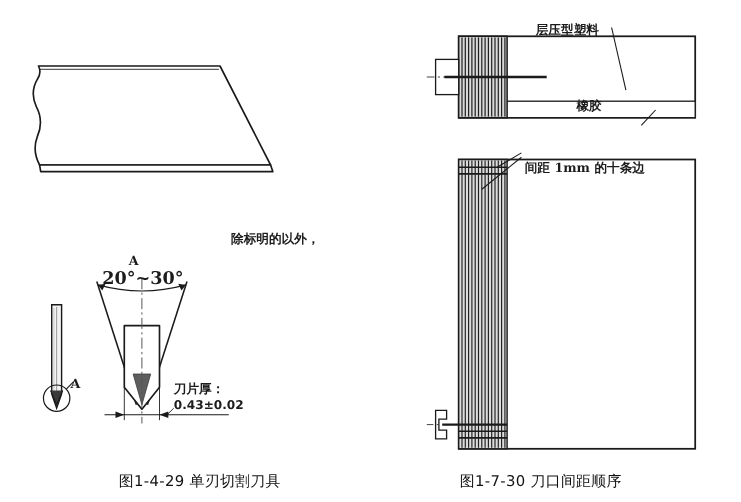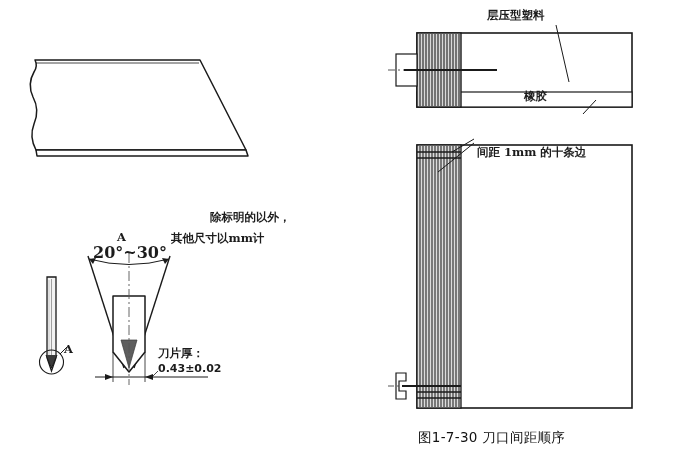--- a/index.html
+++ b/index.html
@@ -51,21 +51,21 @@
   .anno-thick1 { left: 158px; top: 346px; }
   .anno-thick2 { left: 158px; top: 362px; font-weight: 600; font-family:"DejaVu Sans","Liberation Sans",sans-serif; font-size: 11px;}
   .anno-angle {
     left: 93px; top: 243px;
     font-size: 16px;
     font-family: "DejaVu Serif", "Liberation Serif", serif;
   }
   .anno-A-detail { left: 117px; top: 230px; font-size: 11.5px; font-weight: 600; font-family:"DejaVu Serif",serif;}
   .anno-A-side   { left: 64px;  top: 342px; font-size: 11.5px; font-weight: 600; font-family:"DejaVu Serif",serif;}
 
-  .anno-plastic { left: 487px; top: 8px; }
+  .anno-plastic { left: 487px; top: 20px; }
   .anno-rubber  { left: 524px; top: 89px; }
   .anno-spacing { left: 477px; top: 125px; margin-top: 20px; }
 </style>
 </head>
 <body>
 
 <div id="page-root">
 
   <svg class="fig-svg" width="674" height="456" viewBox="0 0 674 456">
 
@@ -194,26 +194,26 @@
                L 406 399 L 396 399 Z" fill="#ffffff" stroke="#1a1a1a" stroke-width="1.2"></path>
       <line x1="388" y1="386" x2="400" y2="386" stroke="#444444" stroke-width="0.9" stroke-dasharray="6,3,2,3"></line>
       <line x1="402" y1="386" x2="461" y2="386" stroke="#1a1a1a" stroke-width="2"></line>
 
       <line x1="474" y1="139" x2="452" y2="152" stroke="#1a1a1a" stroke-width="1"></line>
       <line x1="474" y1="143" x2="438" y2="172" stroke="#1a1a1a" stroke-width="1"></line>
     </g>
   </svg>
 
   <div class="anno anno-note1">除标明的以外，</div>
-  <div class="anno anno-note2">其他尺寸以mm计</div>
   <div class="anno anno-angle">20°~30°</div>
   <div class="anno anno-A-detail">A</div>
   <div class="anno anno-A-side">A</div>
   <div class="anno anno-thick1">刀片厚：</div>
   <div class="anno anno-thick2">0.43±0.02</div>
 
   <div class="anno anno-plastic">层压型塑料</div>
   <div class="anno anno-rubber">橡胶</div>
   <div class="anno anno-spacing">间距 1mm 的十条边</div>
 
+  <div class="cap cap-left">图1-4-29  单刃切割刀具</div>
   <div class="cap cap-right">图1-7-30 刀口间距顺序</div>
 
 </div>
 
 </body></html>

